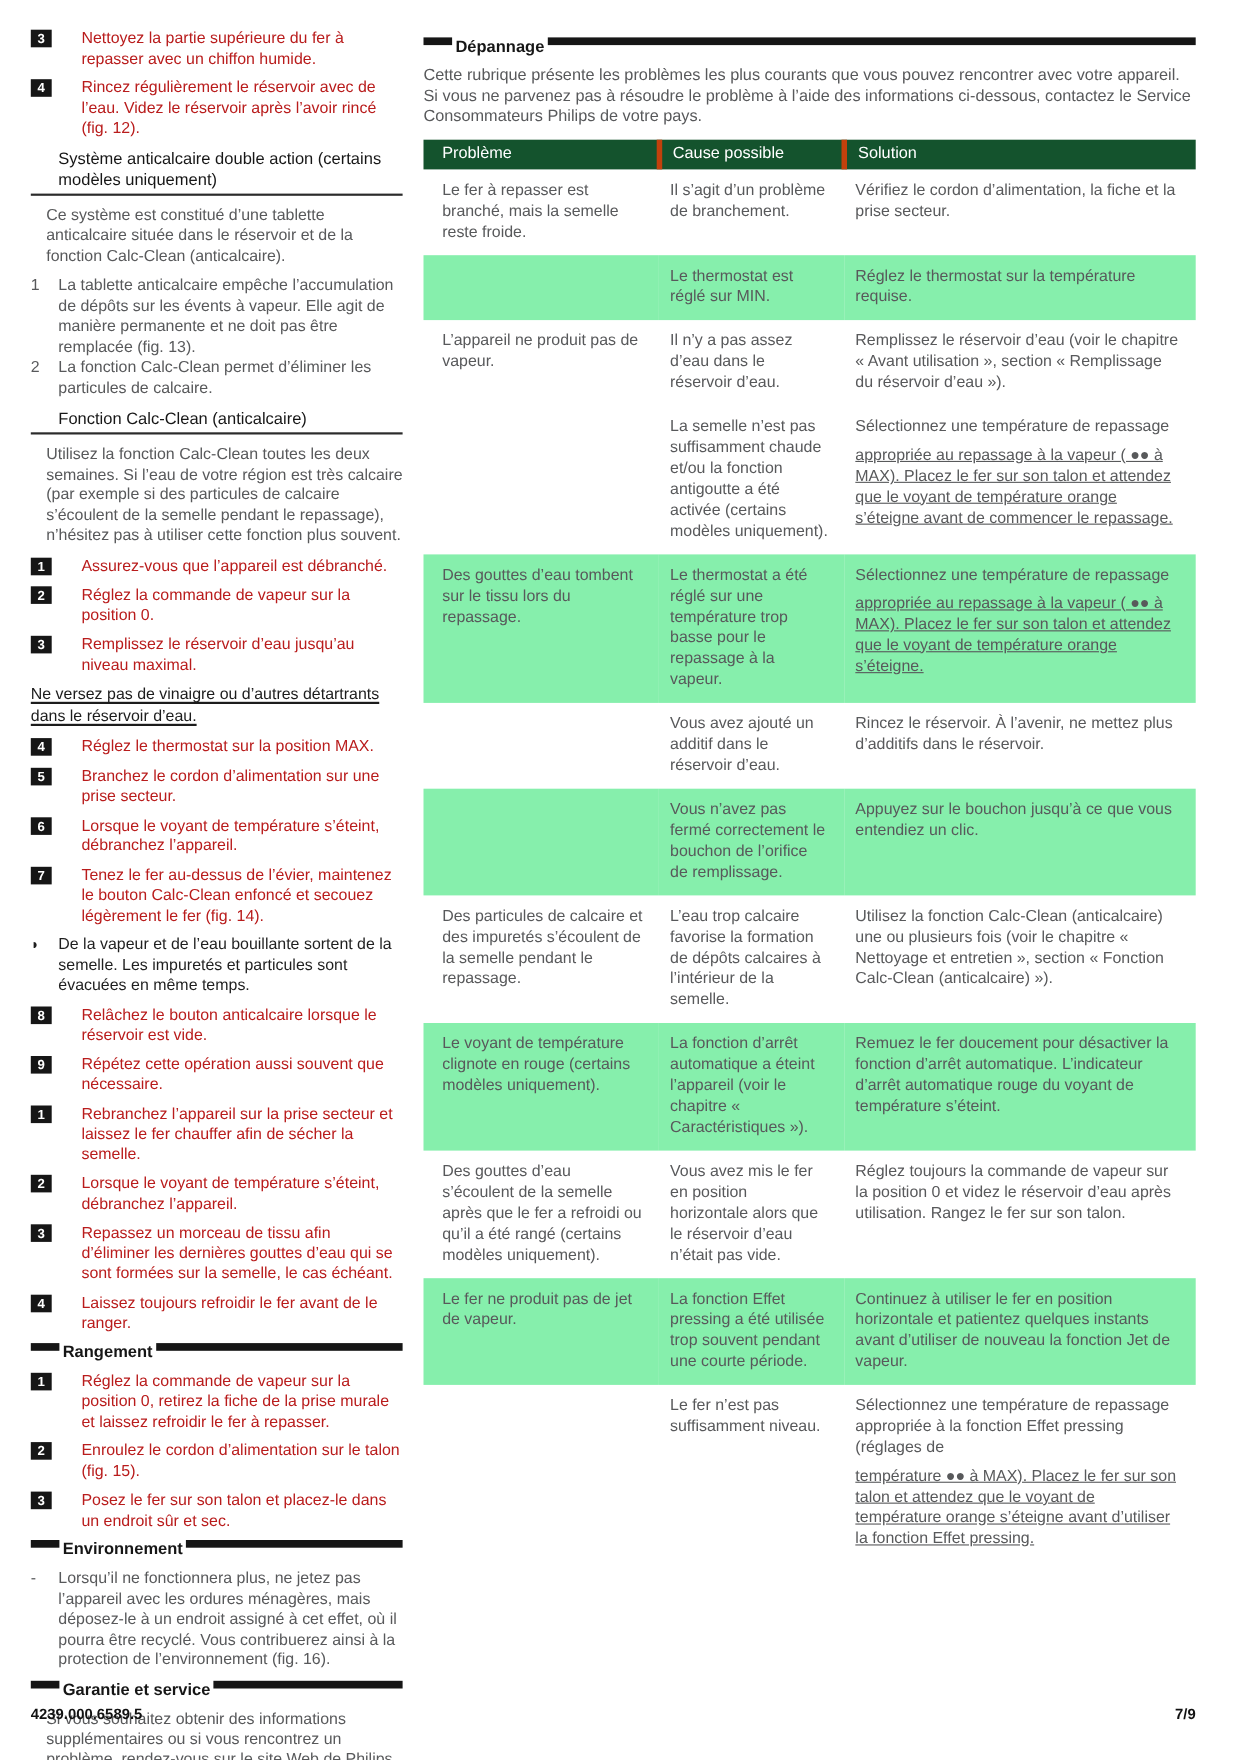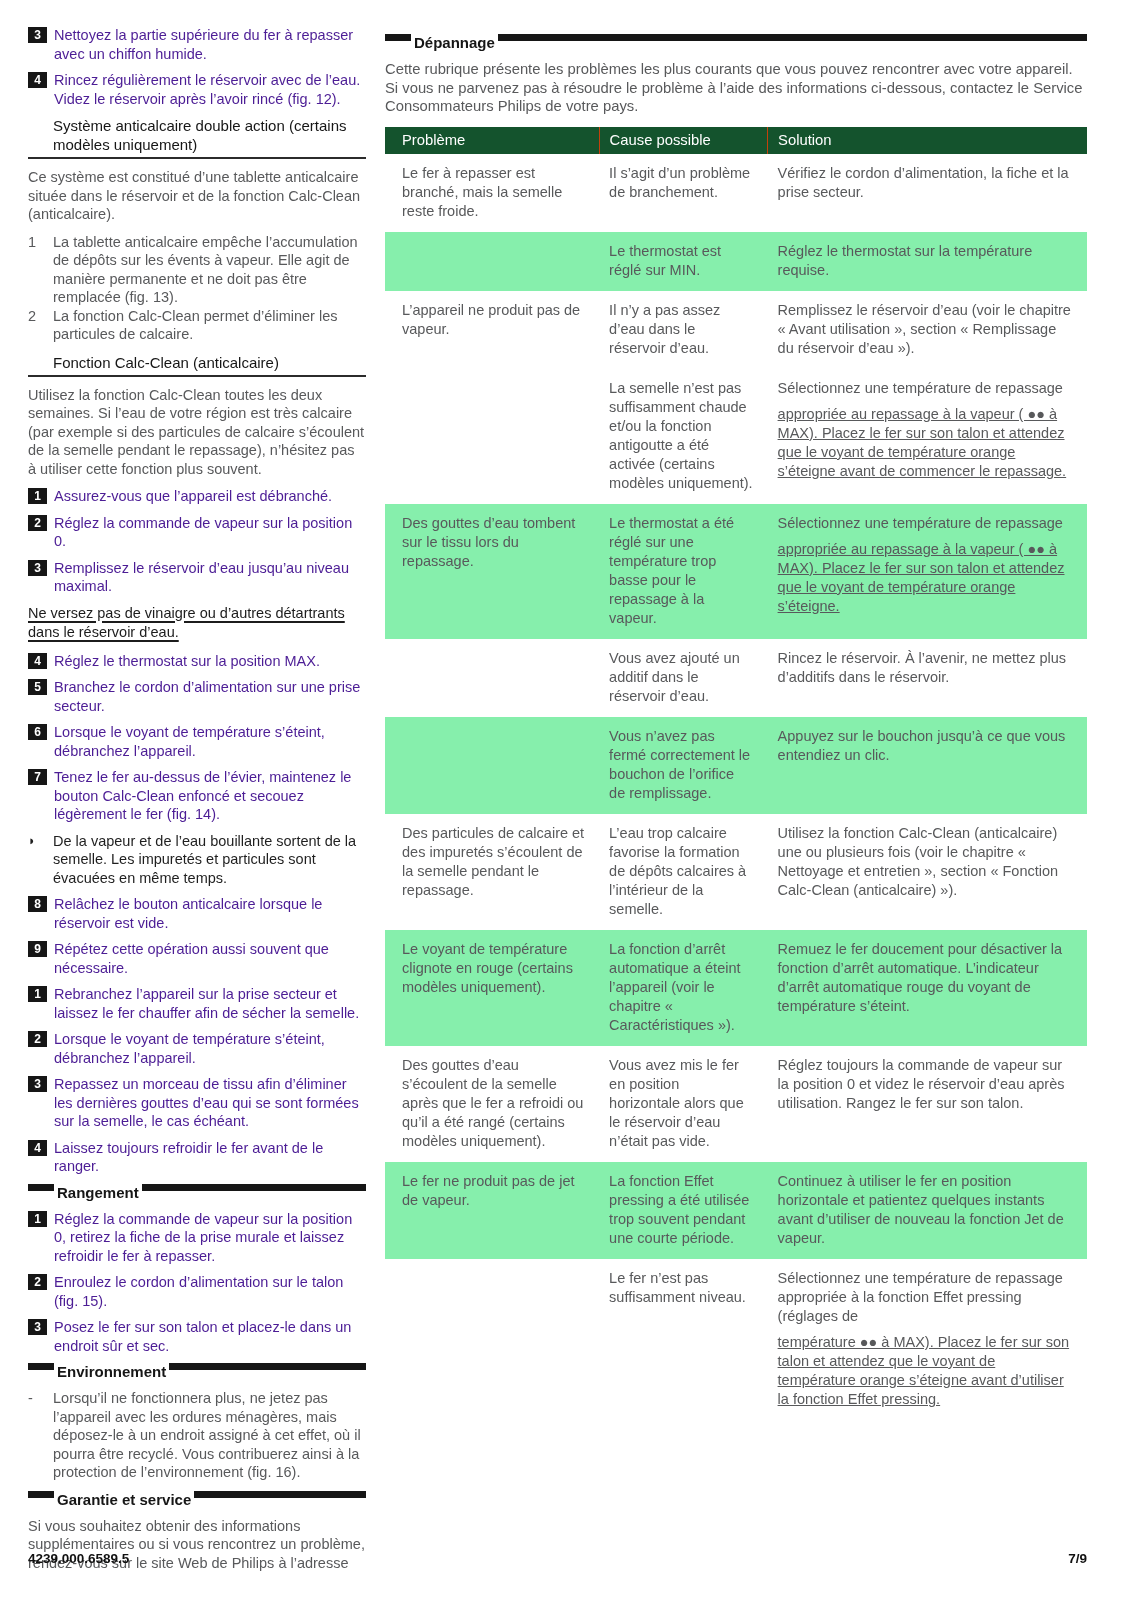--- a/index.html
+++ b/index.html
@@ -8,27 +8,27 @@
     font-family:"Liberation Sans","DejaVu Sans",sans-serif;color:#58595b;
     -webkit-font-smoothing:antialiased;
   }
   .col-left{position:absolute;left:28px;top:26px;width:338px;}
   .col-right{position:absolute;left:385px;top:30px;width:702px;}
 
   
   .step{display:flex;margin:0 0 8px 0;}
   .step-num{flex:0 0 auto;width:19px;height:16px;background:#161616;color:#ffffff;
     font-size:12px;font-weight:bold;text-align:center;line-height:16px;margin:1px 7px 0 0;}
-  .step-text{color:#4c1d95;font-size:14.5px;line-height:18.5px;}
+  .step-text{color:#b91c1c;font-size:14.5px;line-height:18.5px;margin-left:20px;}
 
   
   .subheading{font-weight:normal;color:#161616;font-size:15px;line-height:19px;
     padding:0 0 3px 25px;border-bottom:2px solid #2b2b2b;margin:6px 0 9px 0;}
 
-  .para{font-size:14.5px;line-height:18.5px;margin:0 0 9px 0;color:#58595b;}
+  .para{font-size:14.5px;line-height:18.5px;margin:0 0 9px 14px;color:#58595b;}
 
   .numlist{margin:0 0 9px 0;}
   .nl-item{display:flex;}
   .nl-num{flex:0 0 25px;font-size:14.5px;line-height:18.5px;}
   .nl-text{font-size:14.5px;line-height:18.5px;}
 
   .note{color:#1c1c1c;font-size:14.5px;line-height:19.5px;margin:1px 0 9px 0;
     text-decoration:underline;text-decoration-thickness:1.5px;text-underline-offset:3px;}
 
   .bullet-item{display:flex;margin:0 0 8px 0;}
@@ -44,21 +44,21 @@
   .bh-bar{height:7px;background:#161616;}
   .bh-left{width:26px;flex:0 0 auto;}
   .bh-right{flex:1 1 auto;}
   .bh-label{font-weight:bold;color:#161616;font-size:15px;line-height:18px;padding:0 3px;white-space:nowrap;}
 
   
   .intro{font-size:14.8px;line-height:18.6px;margin:5px 0 11px 0;}
   table.trouble{width:100%;border-collapse:collapse;table-layout:fixed;}
   table.trouble th{background:#14532d;color:#ffffff;font-weight:normal;font-size:14.8px;
     text-align:left;padding:5px 10px;line-height:17px;}
-  table.trouble th.c2,table.trouble th.c3{border-left:1px solid #c2410c;margin-left:30px;}
+  table.trouble th.c2,table.trouble th.c3{border-left:5px solid #c2410c;margin-left:30px;}
   table.trouble th.c1{padding-left:17px;}
   table.trouble td{vertical-align:top;font-size:14.5px;line-height:19px;
     padding:10px 14px 11px 10px;color:#58595b;}
   table.trouble td.c1{padding-left:17px;}
   tr.shaded td{background:#86efac;}
   table.trouble td p{margin:0;}
   table.trouble td p + p{margin-top:7px;text-decoration:underline;}
 
   .footer-left{position:absolute;left:28px;top:1551px;font-size:13.5px;font-weight:bold;color:#111111;}
   .footer-right{position:absolute;right:45px;top:1551px;font-size:13.5px;font-weight:bold;color:#111111;}

